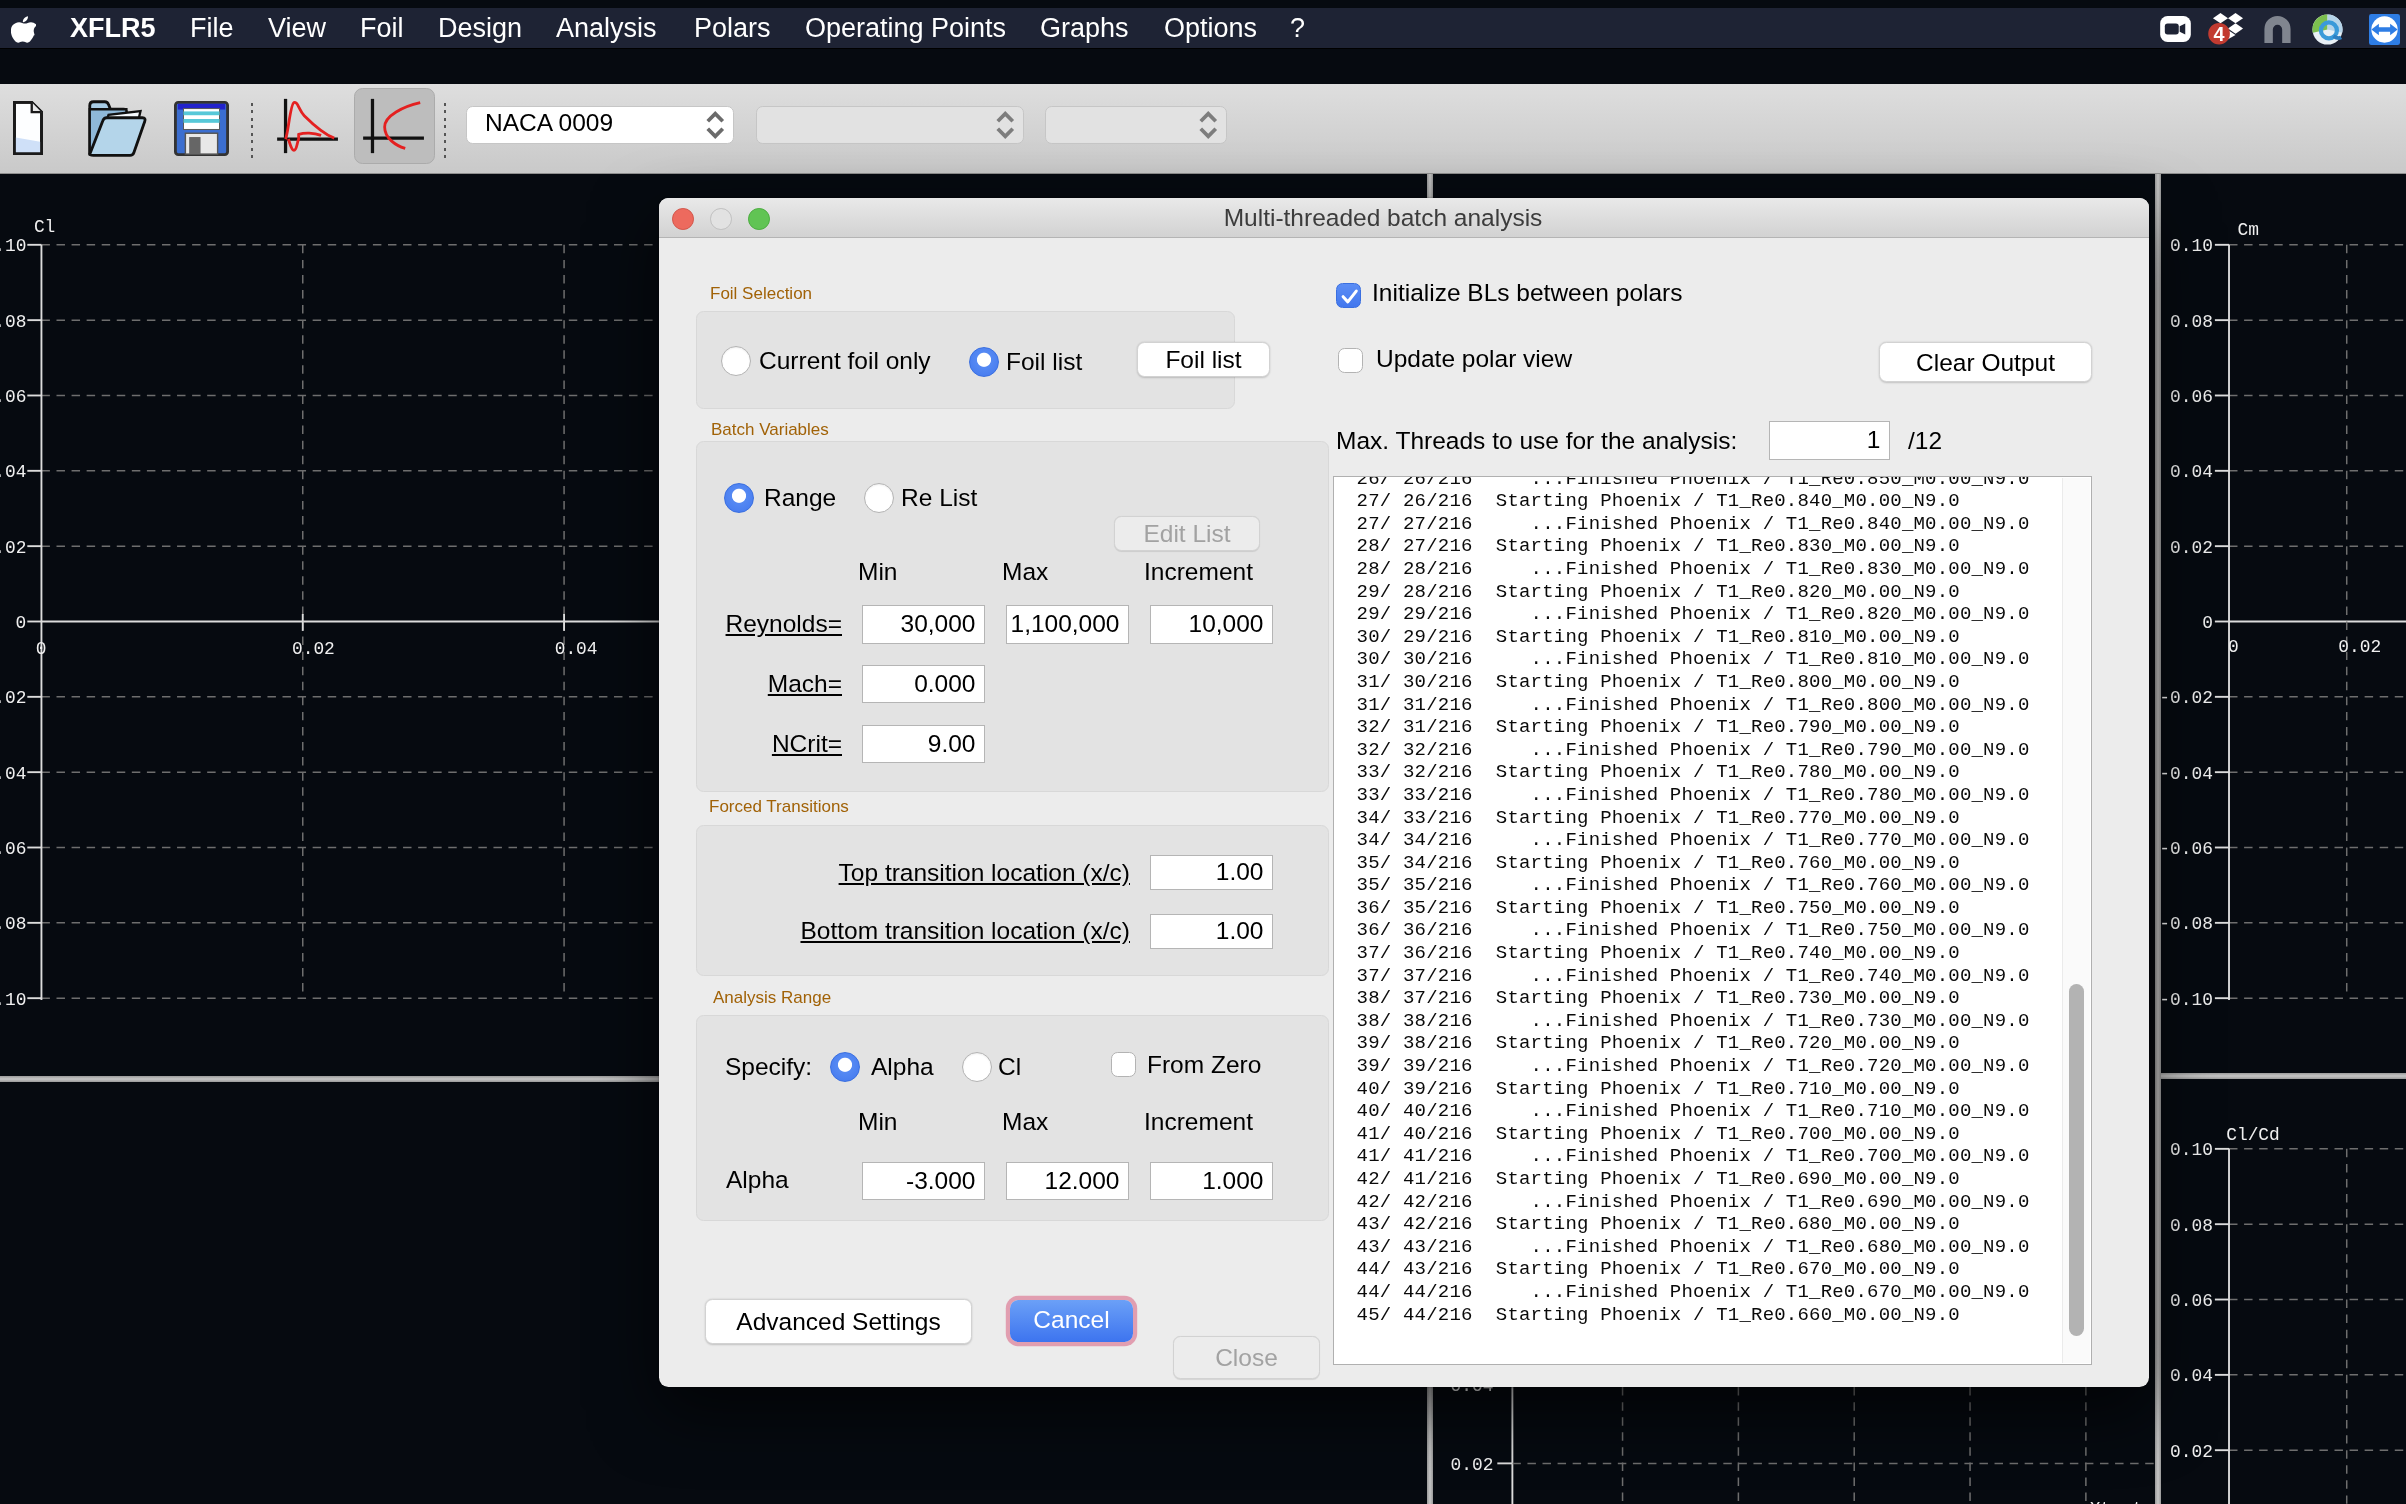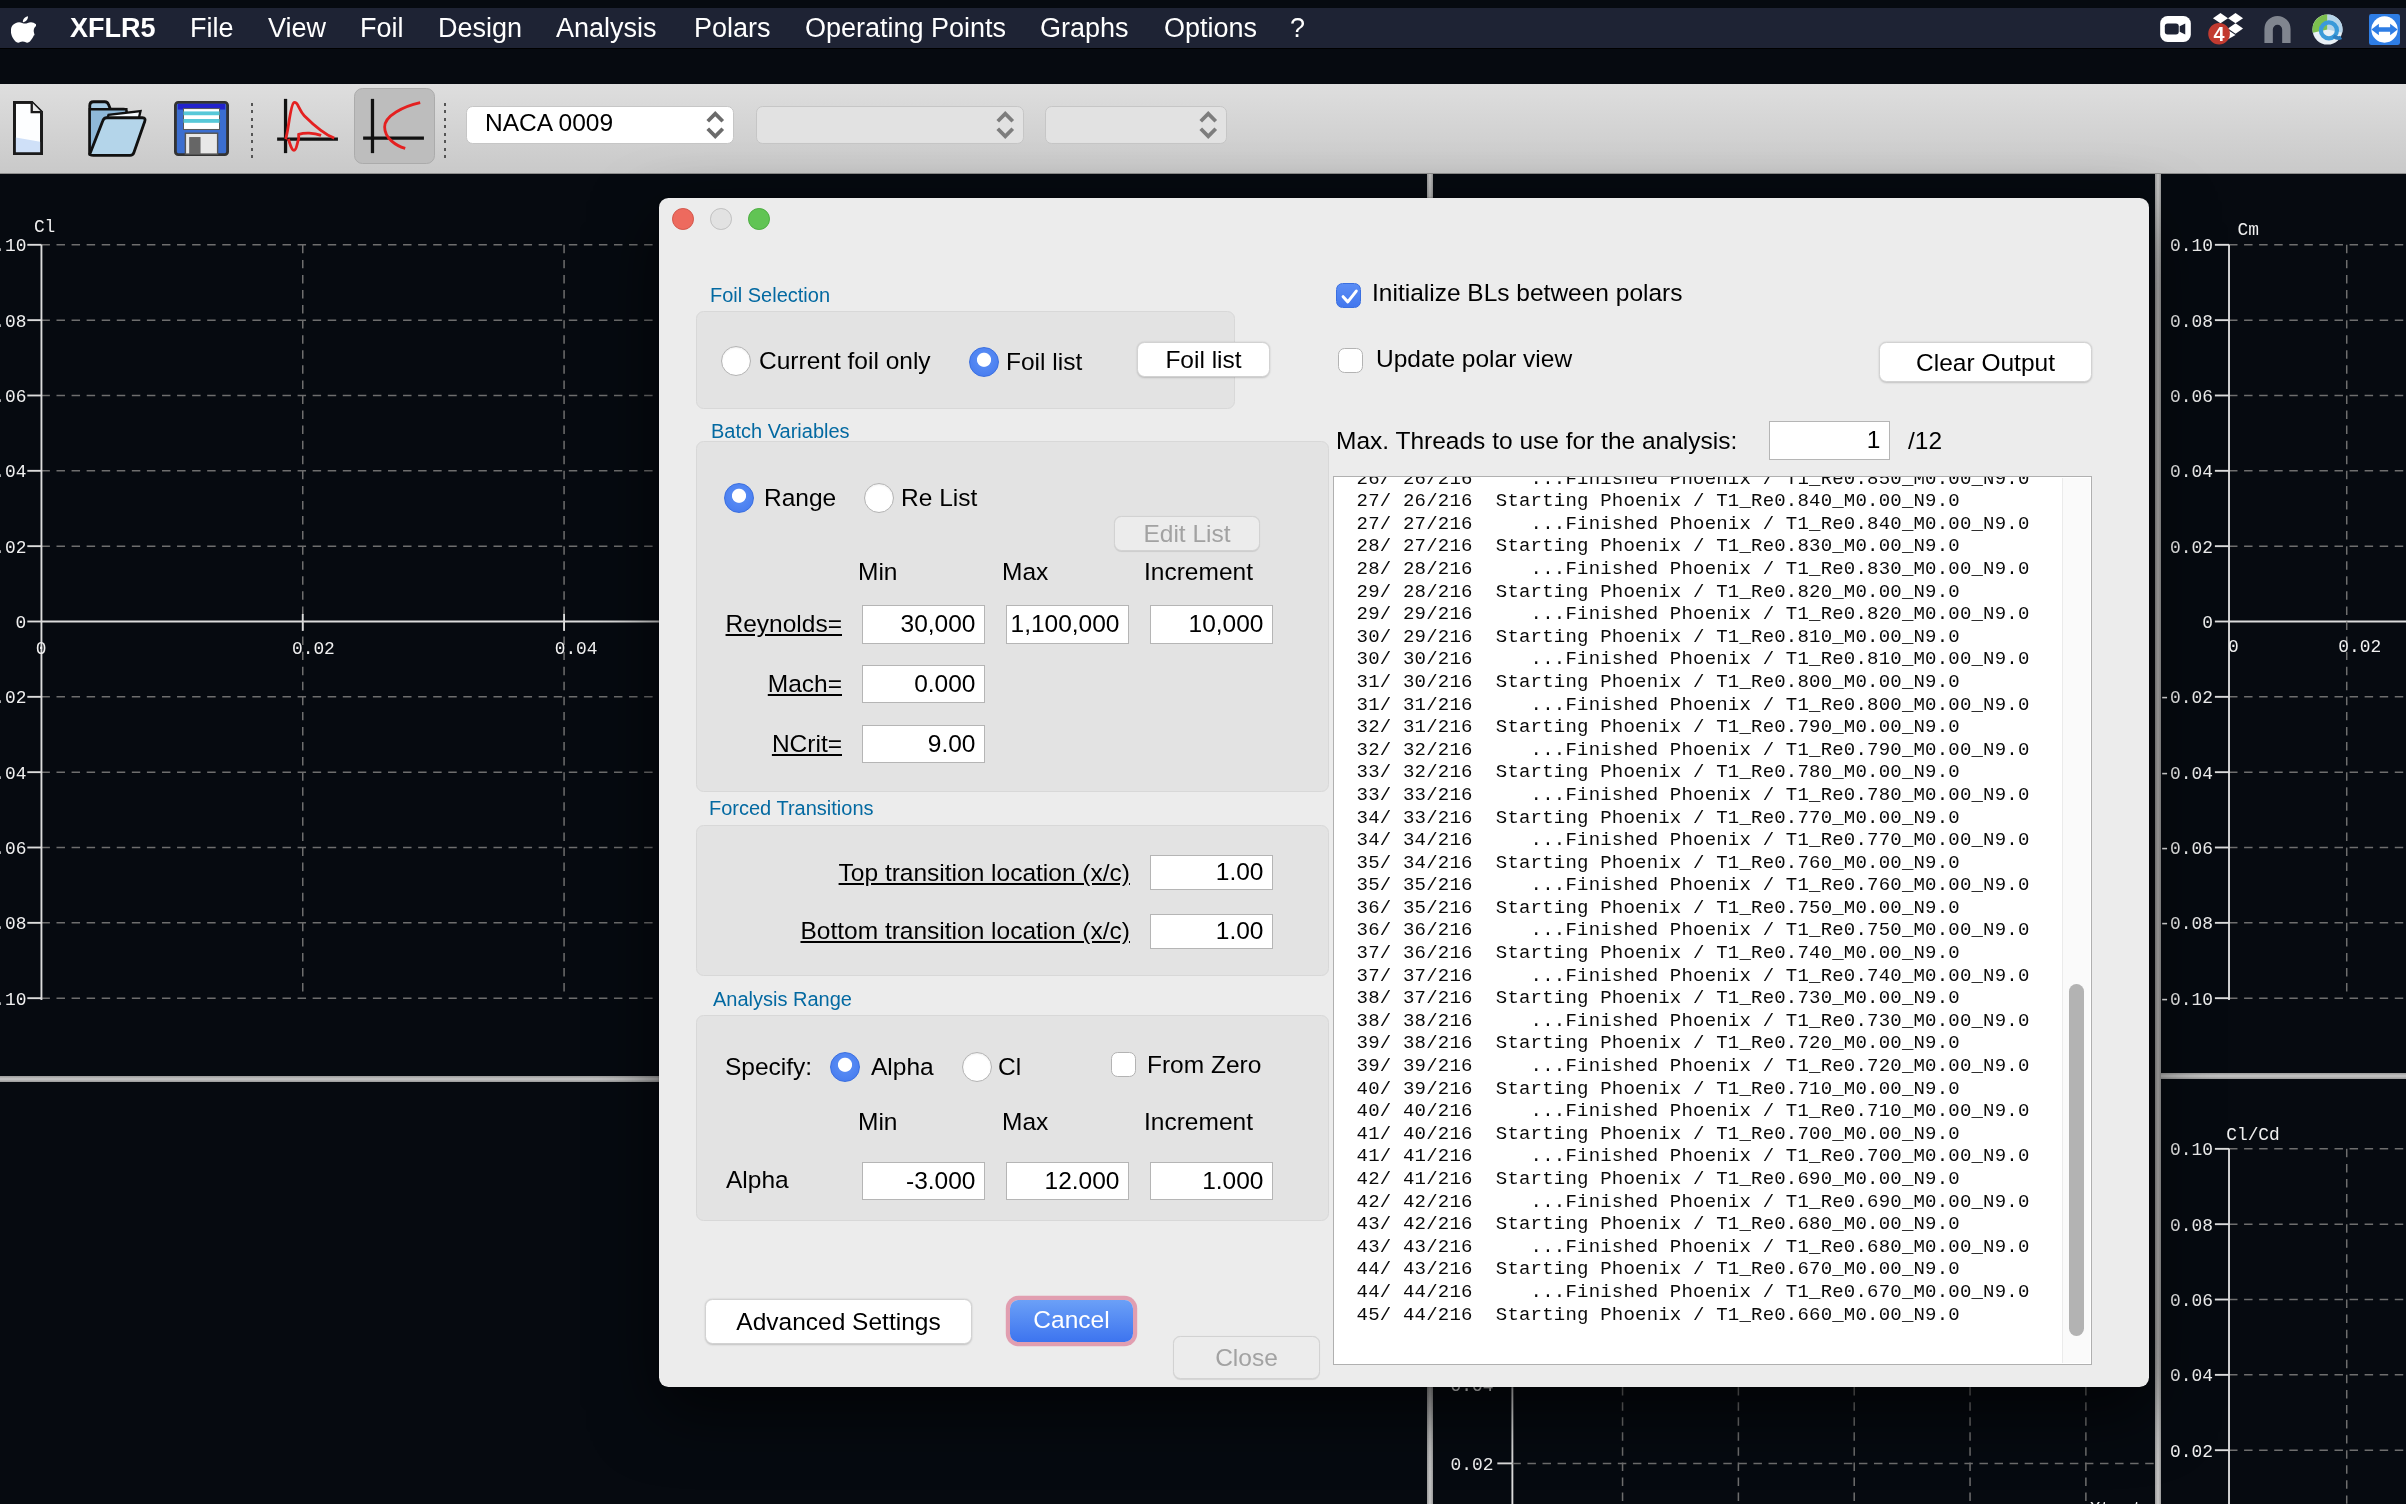--- a/index.html
+++ b/index.html
@@ -30,21 +30,21 @@
 
 
 #dialog { position:absolute; left:659px; top:198px; width:1490px; height:1189px;
   background:#ececec; border-radius:9.4px;
   box-shadow:0 23.5px 66px rgba(0,0,0,.65), 0 0 1.9px rgba(0,0,0,.5); font-size:24.5px; color:#000; }
 #dlgtitle { position:absolute; top:0; left:0; right:0; height:40px;
   background:linear-gradient(#e9e9e9,#d2d2d2); border-bottom:0.9px solid #b4b4b4;
   border-radius:9.4px 9.4px 0 0; text-align:center; line-height:40px; font-size:24.5px; color:#3c3c3c; text-indent:-42px; }
 .tlb { position:absolute; width:21.7px; height:21.7px; border-radius:50%; top:10.4px; }
 .grp { position:absolute; background:#e3e3e3; border:0.9px solid #d8d8d8; border-radius:7.5px; }
-.glab { position:absolute; font-size:20px; color:#0369a1; }
+.glab { position:absolute; font-size:17px; color:#a16207; }
 .lab { position:absolute; font-size:24.5px; color:#000; white-space:nowrap; }
 .rlab { position:absolute; font-size:24.5px; color:#000; white-space:nowrap; text-align:right;text-decoration:underline; }
 .inp { position:absolute; background:#fff; border:1.4px solid #b5b5b5; font-size:24.5px;
   text-align:right; padding-right:8.5px; white-space:nowrap; }
 .radio { position:absolute; width:30px; height:30px; border-radius:50%; }
 .radio.off { background:#fff; border:1.4px solid #b3b3b3; box-shadow:inset 0 0.9px 1.9px rgba(0,0,0,.08); }
 .radio.on { background:radial-gradient(circle at 50% 42%, #fff 0 6.6px, #5589f3 7.5px, #4277ee 100%); border:0.9px solid #3a6fe0; }
 .cb { position:absolute; width:25.4px; height:25.4px; border-radius:6.6px; }
 .cb.off { background:#fff; border:1.4px solid #b3b3b3; }
 .cb.on { background:linear-gradient(#5b8df5,#4277ee); border:0.9px solid #3a6fe0; }
@@ -282,20 +282,21 @@
 <line x1="2492" y1="1035" x2="2492" y2="1413" stroke="#6e6e6e" stroke-width="1.6" stroke-dasharray="9 7"></line>
 <text x="2364" y="1026" fill="#f0f0f0" font-family="Liberation Mono" font-size="19px">Cl/Cd</text>
 </svg></div>
 
   <div class="abs" style="left:1427px;top:174px;width:5.6px;height:1331px;background:linear-gradient(90deg,#9a9a9a,#c6c6c6 50%,#9a9a9a)"></div>
   <div class="abs" style="left:2155px;top:174px;width:5.6px;height:1331px;background:linear-gradient(90deg,#9a9a9a,#c6c6c6 50%,#9a9a9a)"></div>
   <div class="abs" style="left:0;top:1076px;width:1427px;height:5.6px;background:linear-gradient(#9a9a9a,#c6c6c6 50%,#9a9a9a)"></div>
   <div class="abs" style="left:2161px;top:1073px;width:246px;height:5.6px;background:linear-gradient(#9a9a9a,#c6c6c6 50%,#9a9a9a)"></div>
 
   <div id="dialog">
+    <div id="dlgtitle">Multi-threaded batch analysis</div>
     <div class="tlb" style="left:13px;background:#ed6a5e;border:0.9px solid #d35549"></div>
     <div class="tlb" style="left:51px;background:#e2e2e2;border:0.9px solid #c0c0c0"></div>
     <div class="tlb" style="left:89px;background:#61c454;border:0.9px solid #4aad3e"></div>
 
     <div class="glab" style="left:51px;top:86px">Foil Selection</div>
     <div class="grp" style="left:37px;top:113px;width:539px;height:98px"></div>
     <div class="radio off" style="left:62px;top:148px"></div>
     <div class="lab" style="left:100px;top:149px">Current foil only</div>
     <div class="radio on" style="left:310px;top:149px"></div>
     <div class="lab" style="left:347px;top:150px">Foil list</div>

